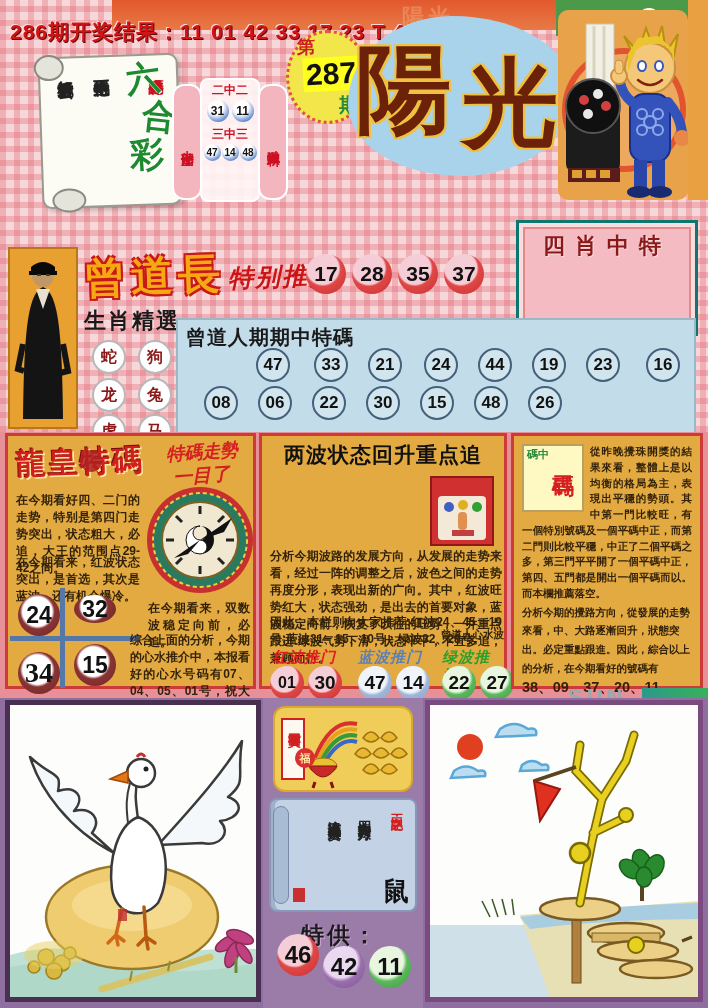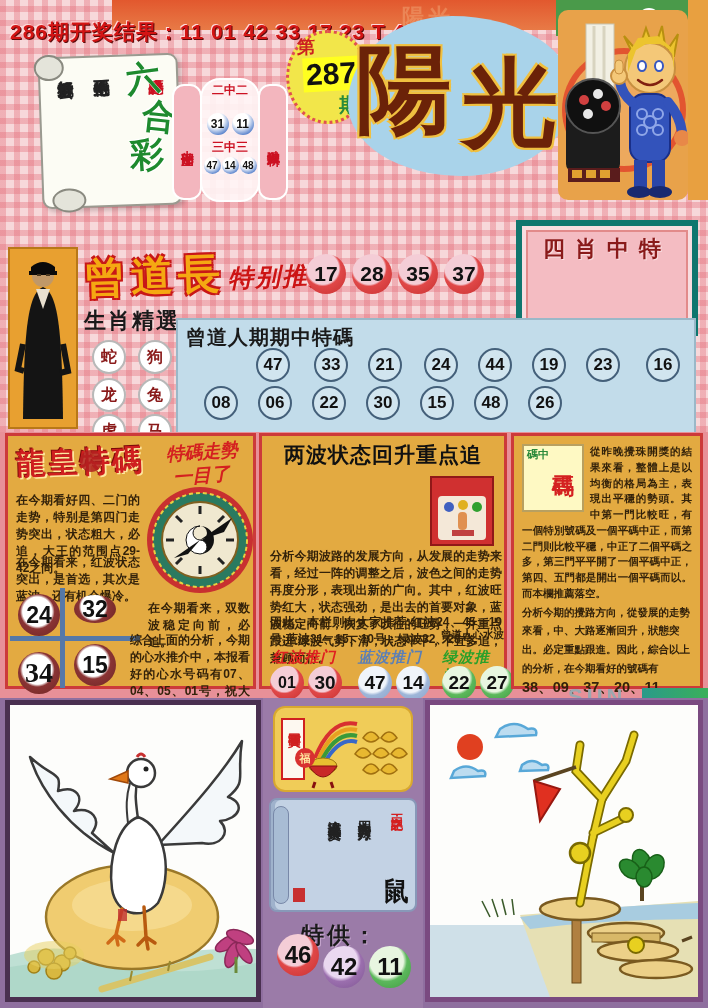--- a/index.html
+++ b/index.html
@@ -59,23 +59,23 @@
   </div>
 
   <span class="abs" style="left:126px;top:56px;font-size:34px;font-weight:bold;color:#1e8a2e;text-shadow:1px 1px 0 #fff,-1px -1px 0 #fff;transform:rotate(-8deg);">六</span>
   <span class="abs" style="left:142px;top:94px;font-size:34px;font-weight:bold;color:#1e8a2e;text-shadow:1px 1px 0 #fff,-1px -1px 0 #fff;transform:rotate(6deg);">合</span>
   <span class="abs" style="left:130px;top:132px;font-size:34px;font-weight:bold;color:#1e8a2e;text-shadow:1px 1px 0 #fff,-1px -1px 0 #fff;transform:rotate(-4deg);">彩</span>
 
   <div class="abs col-tube" style="left:172px;top:84px;width:26px;height:112px;">
     <span class="vt">内部贴士</span>
   </div>
 
-  <div class="abs" style="left:200px;top:78px;width:56px;height:120px;background:rgba(255,246,246,.9);border:2px solid #fff;border-radius:20px;">
+  <div class="abs" style="left:200px;top:78px;width:56px;height:120px;background:rgba(255,246,246,.9);border:2px solid #fff;border-radius:8px;">
     <div style="text-align:center;font-size:12px;font-weight:bold;color:#cc1122;margin-top:2px;">二中二</div>
-    <div style="display:flex;justify-content:center;gap:3px;margin-top:14px;align-items:center;">
+    <div style="display:flex;justify-content:center;gap:3px;margin-top:1px;align-items:center;">
       <span class="ball ball-blue-s" style="width:22px;height:22px;font-size:12px;">31</span>
       <span class="ball ball-blue-s" style="width:22px;height:22px;font-size:12px;">11</span>
     </div>
     <div style="text-align:center;font-size:12px;font-weight:bold;color:#cc1122;margin-top:4px;">三中三</div>
     <div style="display:flex;justify-content:center;gap:1px;margin-top:1px;">
       <span class="ball ball-blue-s" style="width:17px;height:17px;font-size:10px;">47</span>
       <span class="ball ball-blue-s" style="width:17px;height:17px;font-size:10px;">14</span>
       <span class="ball ball-blue-s" style="width:17px;height:17px;font-size:10px;">48</span>
     </div>
   </div>
@@ -161,21 +161,21 @@
 
   <span class="abs" style="left:84px;top:306px;font-size:22px;font-weight:bold;color:#1a1a1a;letter-spacing:2px;">生肖精選</span>
 
   <div class="abs ball" style="left:92px;top:340px;width:30px;height:30px;background:#fff;border:2px solid #b8b8b8;font-size:16px;color:#8a1a1a;">蛇</div>
   <div class="abs ball" style="left:138px;top:340px;width:30px;height:30px;background:#fff;border:2px solid #b8b8b8;font-size:16px;color:#8a1a1a;">狗</div>
   <div class="abs ball" style="left:92px;top:378px;width:30px;height:30px;background:#fff;border:2px solid #b8b8b8;font-size:16px;color:#8a1a1a;">龙</div>
   <div class="abs ball" style="left:138px;top:378px;width:30px;height:30px;background:#fff;border:2px solid #b8b8b8;font-size:16px;color:#8a1a1a;">兔</div>
   <div class="abs ball" style="left:92px;top:414px;width:30px;height:30px;background:#fff;border:2px solid #b8b8b8;font-size:16px;color:#8a1a1a;">虎</div>
   <div class="abs ball" style="left:138px;top:414px;width:30px;height:30px;background:#fff;border:2px solid #b8b8b8;font-size:16px;color:#8a1a1a;">马</div>
 
-  <div class="abs" style="left:516px;top:220px;width:182px;height:116px;background:#f4bcc2;border:6px solid #0f766e;box-shadow:inset 0 0 0 4px #f8dde0, inset 0 0 0 6px #e28a8a;box-sizing:border-box;">
+  <div class="abs" style="left:516px;top:220px;width:182px;height:116px;background:#f4bcc2;border:3px solid #0f766e;box-shadow:inset 0 0 0 4px #f8dde0, inset 0 0 0 6px #e28a8a;box-sizing:border-box;">
     <div style="text-align:center;margin-top:8px;font-size:22px;font-weight:bold;color:#8a1a1a;letter-spacing:10px;text-shadow:1px 1px 0 #f8dde0;">四肖中特</div>
   </div>
 
   <div class="abs" style="left:176px;top:318px;width:520px;height:140px;background:#c2dcea;border:2px solid #9ab8c8;box-sizing:border-box;">
     <span style="position:absolute;left:8px;top:4px;font-size:20px;font-weight:bold;color:#1a1a1a;letter-spacing:1px;">曾道人期期中特碼</span>
     <span class="num-circle" style="left:78px;top:28px;">47</span>
     <span class="num-circle" style="left:136px;top:28px;">33</span>
     <span class="num-circle" style="left:190px;top:28px;">21</span>
     <span class="num-circle" style="left:246px;top:28px;">24</span>
     <span class="num-circle" style="left:300px;top:28px;">44</span>

